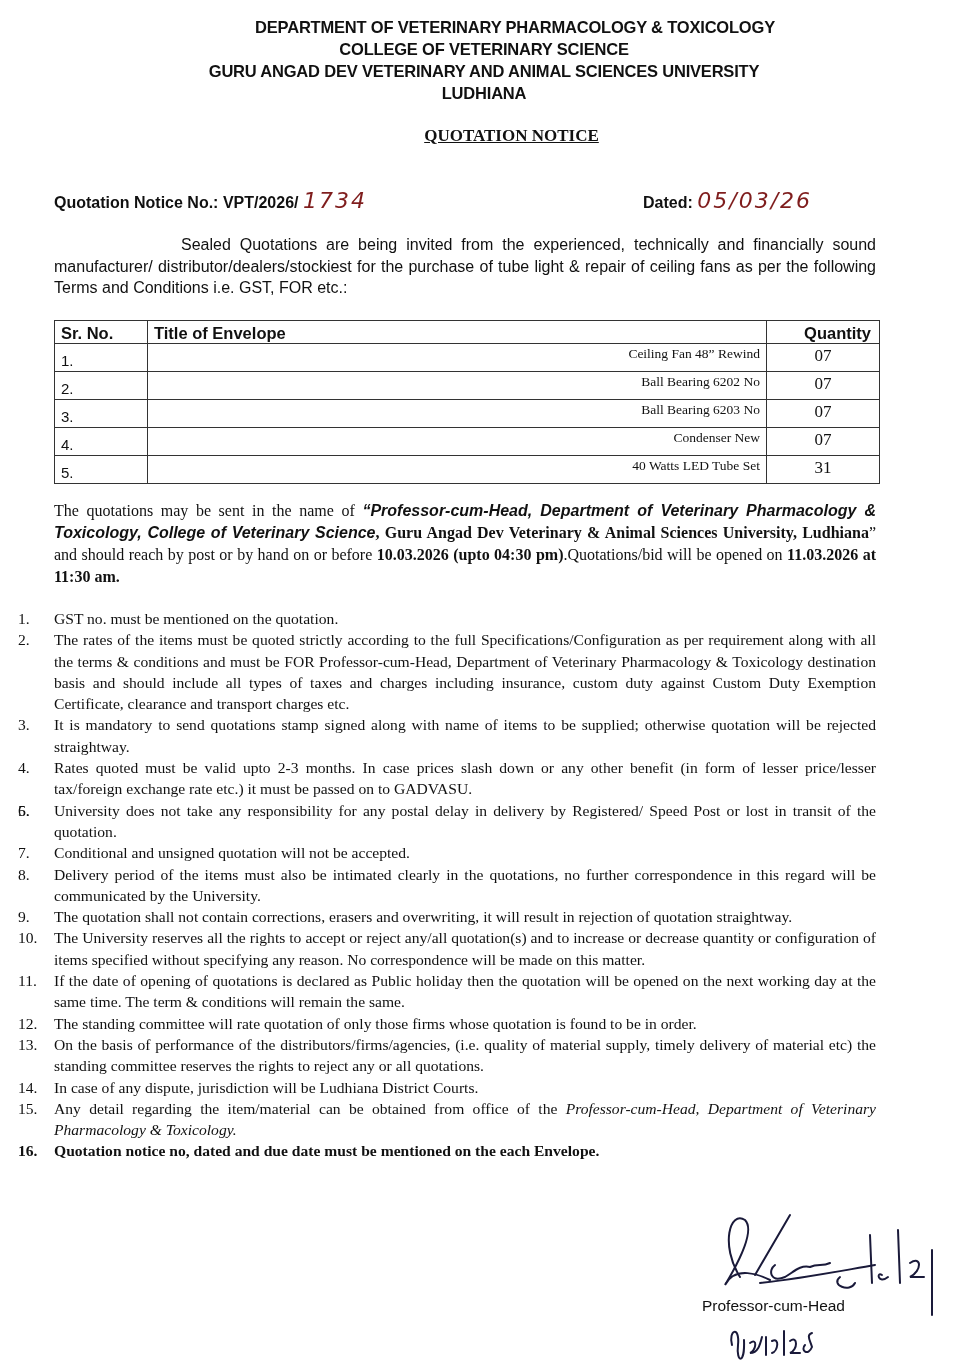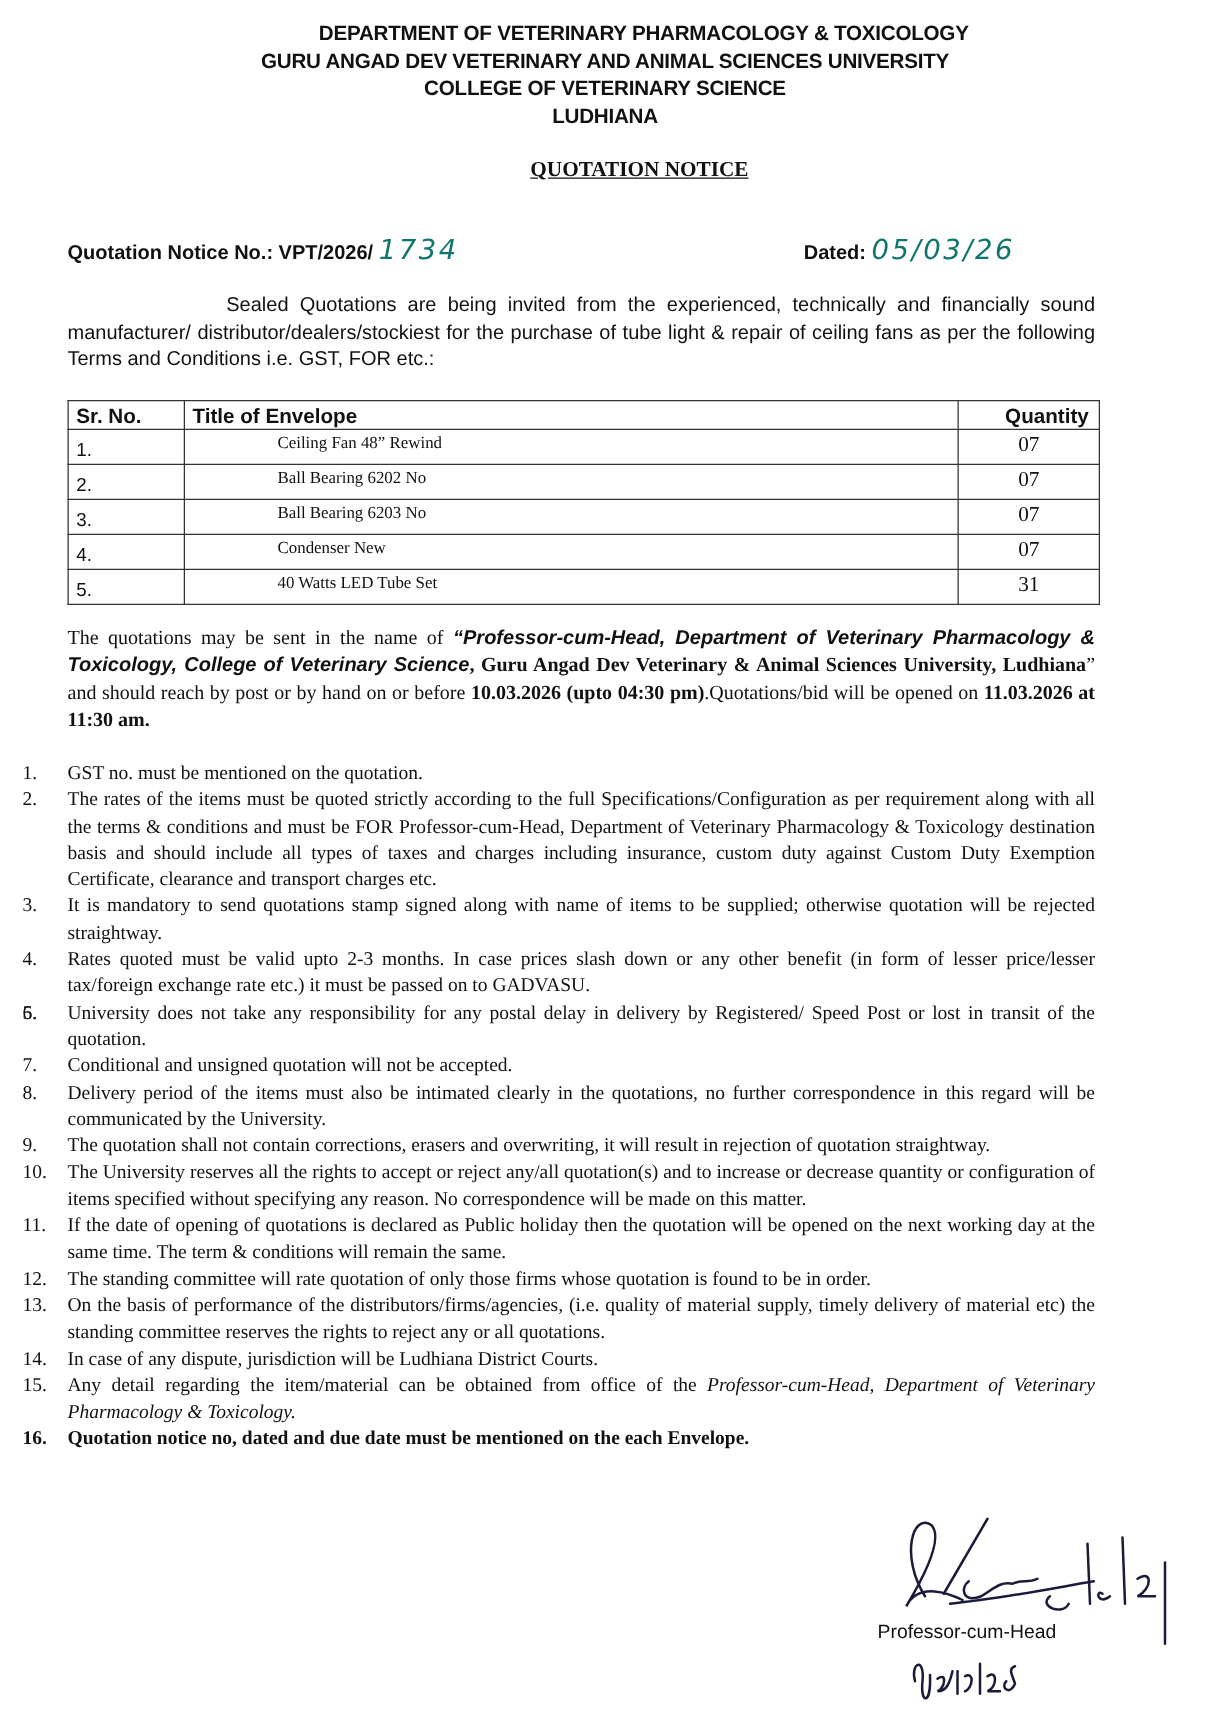--- a/index.html
+++ b/index.html
@@ -6,49 +6,49 @@
   body { width:968px; height:1368px; position:relative; overflow:hidden; color:#111; }
   .sans { font-family: "Liberation Sans", "DejaVu Sans", sans-serif; }
   .serif { font-family: "Liberation Serif", "DejaVu Serif", serif; }
   .header { position:absolute; top:16px; left:0; width:968px; text-align:center; font-weight:bold; font-size:16.5px; line-height:22px; letter-spacing:-0.2px; }
   .header .l1 { padding-left:62px;text-align:center; }
   .notice-title { position:absolute; top:126px; left:0; width:968px; text-align:center; font-weight:bold; font-size:17px; padding-left:55px; box-sizing:border-box; }
   .notice-title span { text-decoration:underline;font-family:Liberation Serif, serif; }
   .ref-row { position:absolute; top:188px; left:54px; width:830px; font-weight:bold; font-size:16px; }
   .ref-row .left { position:absolute; left:0; top:0; }
   .ref-row .right { position:absolute; left:589px; top:0; }
-  .hand { font-family: "DejaVu Sans", sans-serif; font-weight:normal; font-style:italic; font-size:22px; color:#0f766e; letter-spacing:2px; }
+  .hand { font-family: "DejaVu Sans", sans-serif; font-weight:normal; font-style:italic; font-size:22px; color:#7f1d1d; letter-spacing:2px; }
   .intro { position:absolute; top:234px; left:54px; width:822px; font-size:16px; line-height:21.5px; text-align:justify; }
   .intro .indent { display:inline-block; width:127px; }
   table.items { position:absolute; top:320px; left:54px; width:826px; border-collapse:collapse; }
   table.items th, table.items td { border:1.3px solid #333; padding:0 6px; height:25px; vertical-align:bottom; }
   table.items th { font-family:"Liberation Sans", sans-serif; font-weight:bold; font-size:16.5px; text-align:left; height:22px; padding-bottom:0; }
   table.items th.qty { text-align:right; padding-right:8px; }
   table.items td.sr { font-family:"Liberation Sans", sans-serif; font-size:15px; width:80px; padding-bottom:2px; }
-  table.items td.title { font-family:"Liberation Serif", serif; font-size:13.5px; padding-left:74px; vertical-align:top; padding-top:2px; }
+  table.items td.title { font-family:"Liberation Serif", serif; font-size:13.5px; padding-left:74px; vertical-align:top; padding-top:2px;text-align:right; }
   table.items td.qty { font-family:"Liberation Serif", serif; font-size:17px; text-align:center; vertical-align:top; padding-top:2px; width:100px; }
   .para { position:absolute; top:500px; left:54px; width:822px; font-size:16px; line-height:22px; text-align:justify; }
   .para .bi { font-family:"Liberation Sans", sans-serif; font-weight:bold; font-style:italic; }
   .para b { font-weight:bold; }
   ol.terms { position:absolute; top:608px; left:18px; width:858px; margin:0; padding:0; list-style:none; font-size:15.6px; line-height:21.3px; }
   ol.terms li { position:relative; padding-left:36px; text-align:justify; }
   ol.terms li .num { position:absolute; left:0; top:0; width:30px; }
   ol.terms li.bold { font-weight:bold; }
   ol.terms li i { font-style:italic; }
   .sign { position:absolute; left:700px; top:1205px; width:268px; height:163px; }
   .sign .designation { position:absolute; left:2px; top:92px; font-family:"Liberation Sans", sans-serif; font-size:15.5px; }
   .sign svg { position:absolute; left:0; top:0; }
 </style>
 </head>
 <body>
 
 <div class="header sans">
   <div class="l1">DEPARTMENT OF VETERINARY PHARMACOLOGY &amp; TOXICOLOGY</div>
+  <div>COLLEGE OF VETERINARY SCIENCE</div>
   <div>GURU ANGAD DEV VETERINARY AND ANIMAL SCIENCES UNIVERSITY</div>
-  <div>COLLEGE OF VETERINARY SCIENCE</div>
   <div>LUDHIANA</div>
 </div>
 
 <div class="notice-title sans"><span>QUOTATION NOTICE</span></div>
 
 <div class="ref-row sans">
   <div class="left">
     <span>Quotation Notice No.: VPT/2026/</span>
     <span class="hand">1734</span>
   </div>

